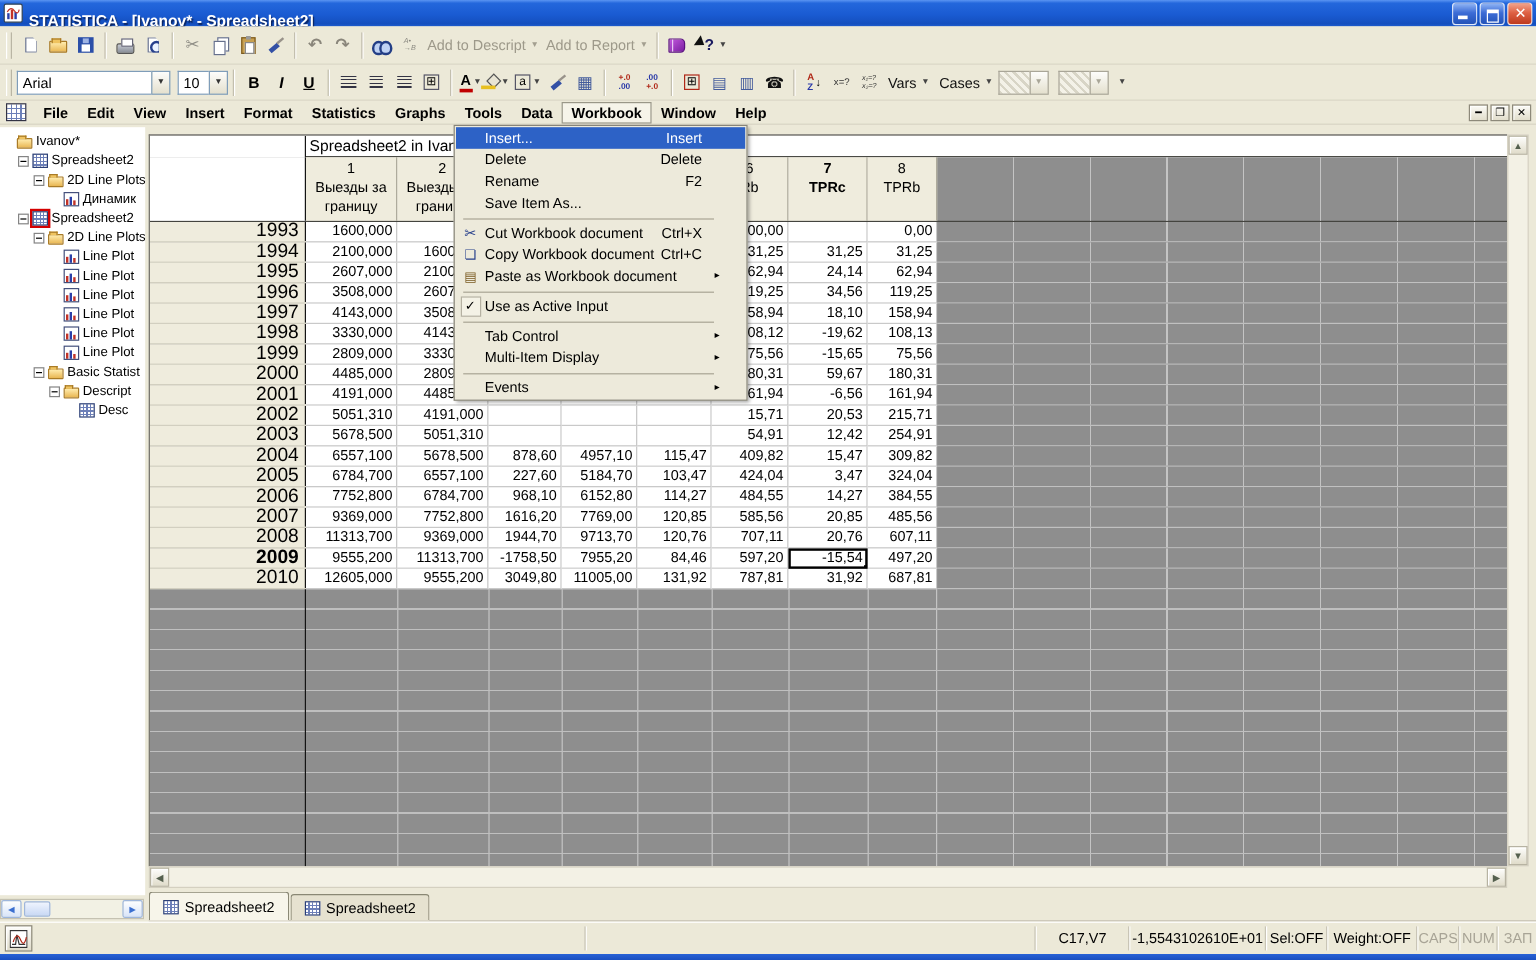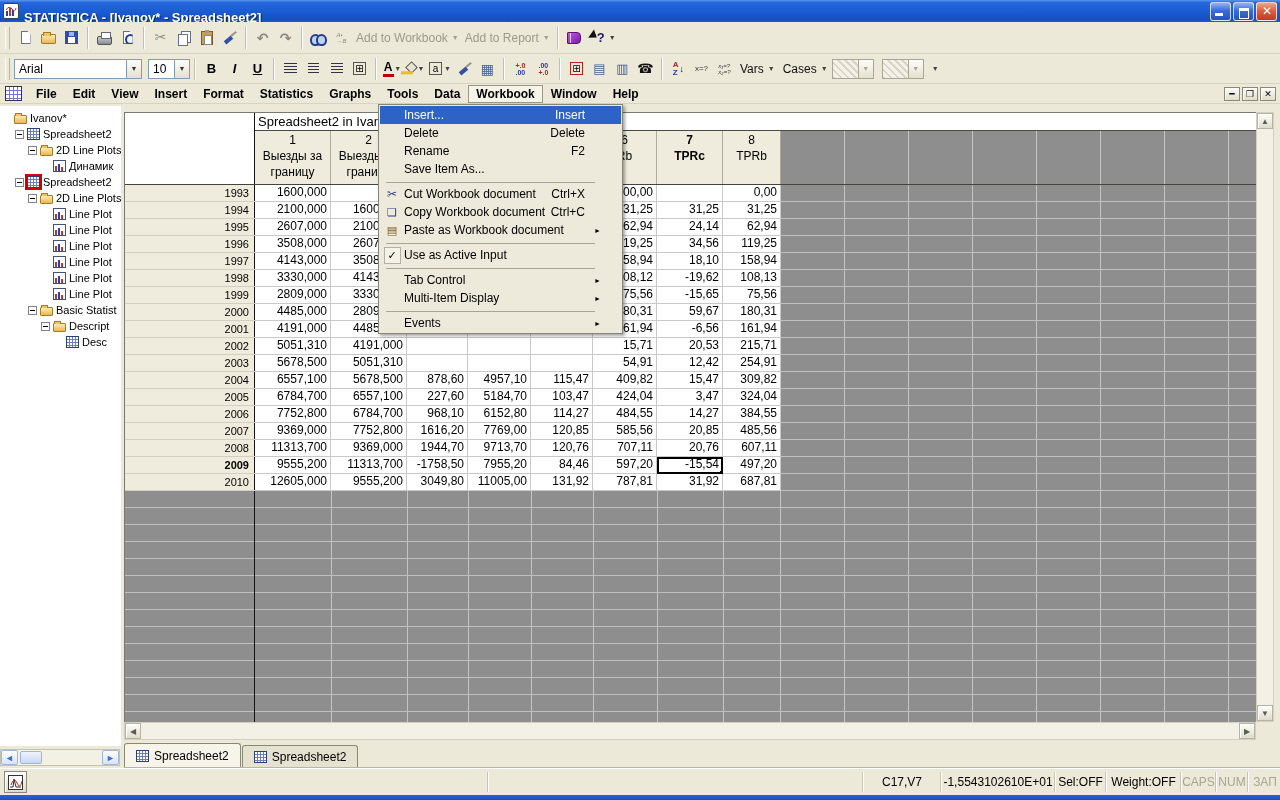--- a/index.html
+++ b/index.html
@@ -129,21 +129,21 @@
   .hfiller { flex:1; background-image:repeating-linear-gradient(90deg,transparent 0 63px,#C4C4C4 63px 64px); }
   .hcells > div:nth-of-type(1){width:76px;flex:0 0 76px}
   .hcells > div:nth-of-type(2){width:76px;flex:0 0 76px}
   .hcells > div:nth-of-type(3){width:61px;flex:0 0 61px}
   .hcells > div:nth-of-type(4){width:63px;flex:0 0 63px}
   .hcells > div:nth-of-type(5){width:62px;flex:0 0 62px}
   .hcells > div:nth-of-type(6){width:64px;flex:0 0 64px}
   .hcells > div:nth-of-type(7){width:66px;flex:0 0 66px}
   .hcells > div:nth-of-type(8){width:58px;flex:0 0 58px}
   .row { display:flex; height:17px; }
-  .year { width:130px; flex:0 0 130px; background:#EFECDD; text-align:right; padding-right:6px; font-size:11px; line-height:16px; box-shadow:inset -1px 0 #141414; border-bottom:1px solid #D2CFC0; }
+  .year { width:130px; flex:0 0 130px; background:#EFECDD; text-align:right; padding-right:6px; font-size:16px; line-height:16px; box-shadow:inset -1px 0 #141414; border-bottom:1px solid #D2CFC0; }
   .year.byear { font-weight:bold; }
   .cells { display:contents; }
   .cell { background:#fff; border-right:1px solid #C9C9C9; border-bottom:1px solid #C9C9C9; text-align:right; padding-right:3px; font-size:12px; line-height:15px; overflow:hidden; white-space:nowrap; }
   .cells > span:nth-of-type(1){width:76px;flex:0 0 76px}
   .cells > span:nth-of-type(2){width:76px;flex:0 0 76px}
   .cells > span:nth-of-type(3){width:61px;flex:0 0 61px}
   .cells > span:nth-of-type(4){width:63px;flex:0 0 63px}
   .cells > span:nth-of-type(5){width:62px;flex:0 0 62px}
   .cells > span:nth-of-type(6){width:64px;flex:0 0 64px}
   .cells > span:nth-of-type(7){width:66px;flex:0 0 66px}
@@ -258,21 +258,21 @@
   <span class="tbtn">
       <span class="ic-bino"></span>
     </span>
   <span class="tbtn dis">
       <span class="mini2">
         <i>A•</i>
         <i>→B</i>
       </span>
     </span>
   <span class="tlabel">
-      <span>Add to Workbook</span>
+      <span>Add to Descript</span>
       <span class="caret gray">▼</span>
     </span>
   <span class="tlabel">
       <span>Add to Report</span>
       <span class="caret gray">▼</span>
     </span>
   <span class="tsep"></span>
   <span class="tbtn">
       <span class="ic-book"></span>
     </span>

